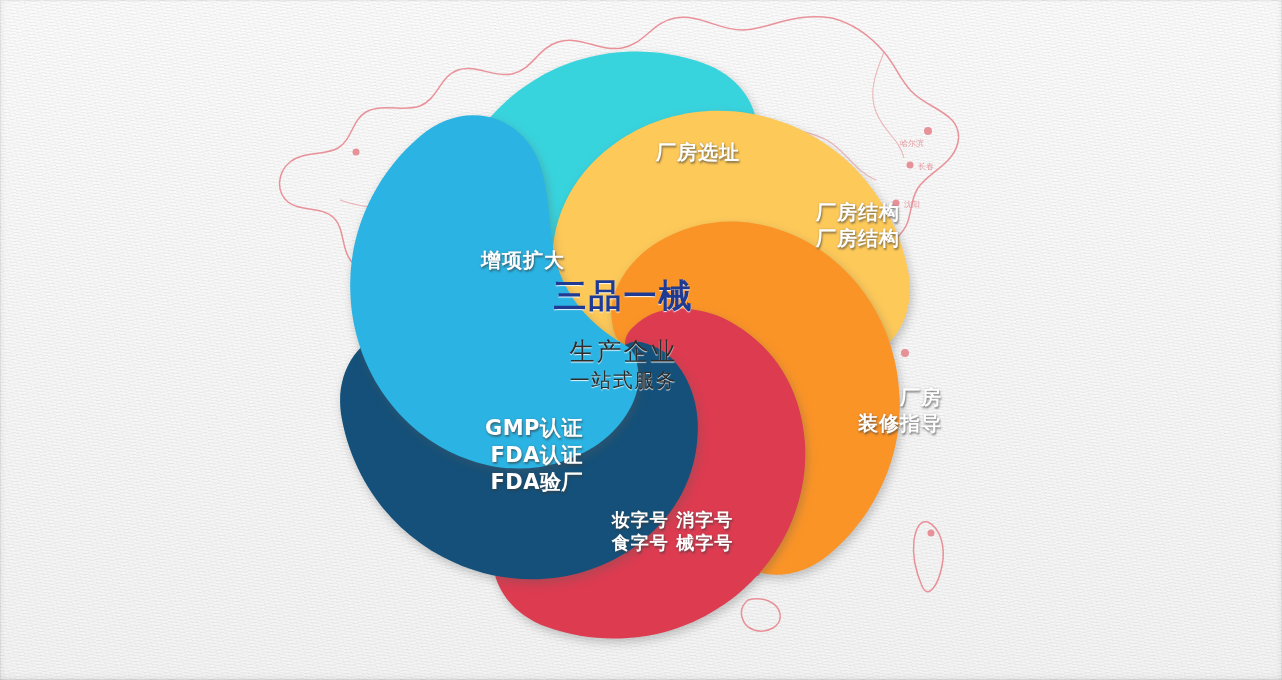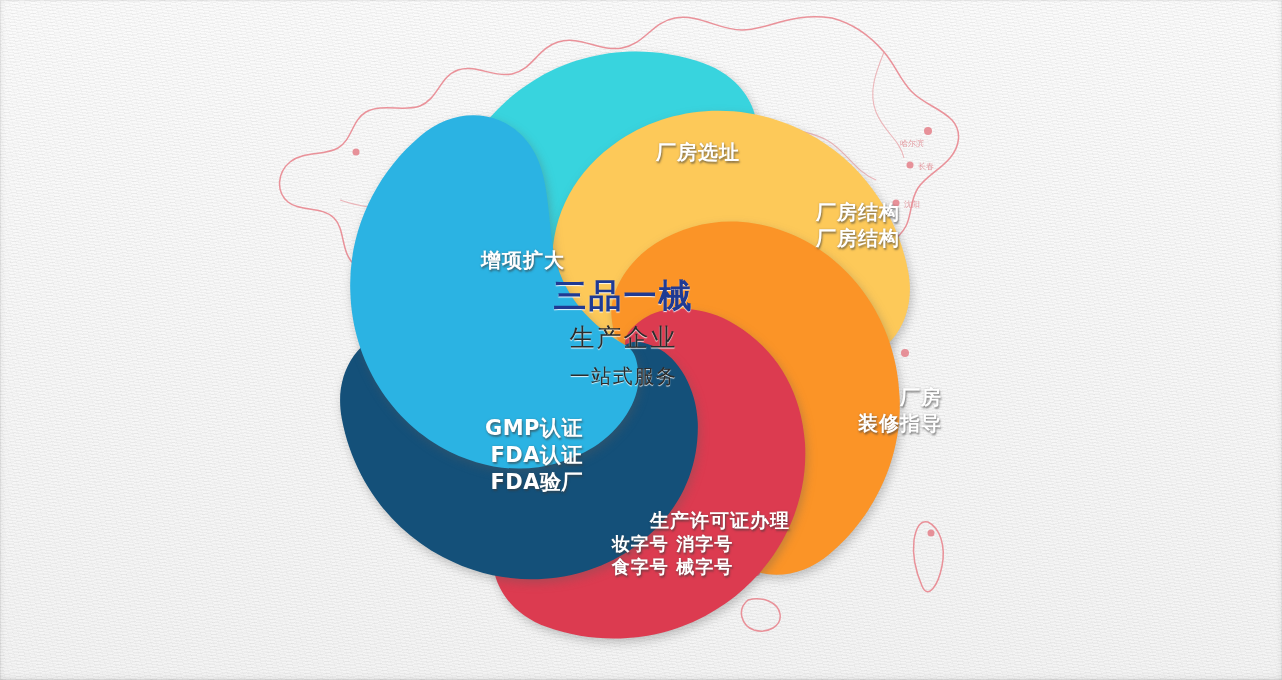--- a/index.html
+++ b/index.html
@@ -110,30 +110,30 @@
     color: #1f3a93;
     letter-spacing: 2px;
     line-height: 1.25;
     text-shadow: 0 1px 1px rgba(255,255,255,0.9);
   }
   #center-sub1 {
     display: block;
     font-size: 25px;
     color: #2c2c2c;
     letter-spacing: 2px;
-    margin-top: 6px;
+    margin-top: 20px;
     line-height: 1.25;
     text-shadow: 0 1px 1px rgba(255,255,255,0.9);
   }
   #center-sub2 {
     display: block;
     font-size: 20px;
     color: #2c2c2c;
     letter-spacing: 1.5px;
-    margin-top: 10px;
+    margin-top: 0;
     line-height: 1.25;
     text-shadow: 0 1px 1px rgba(255,255,255,0.9);
   }
 
   
   #edge-shade {
     position: absolute;
     inset: 0;
     pointer-events: none;
     box-shadow: inset 0 0 0 1px rgba(0,0,0,0.05),
@@ -273,21 +273,20 @@
     <span class="lbl-main">厂房结构</span>
     <span class="lbl-main">厂房结构</span>
   </div>
 
   <div class="petal-label" id="label-decoration">
     <span class="lbl-main">厂房</span>
     <span class="lbl-main">装修指导</span>
   </div>
 
   <div class="petal-label" id="label-license">
-    <span class="lbl-main">生产许可证办理</span>
     <span class="lbl-sub">妆字号  消字号</span>
     <span class="lbl-sub">食字号  械字号</span>
   </div>
 
   <div class="petal-label" id="label-cert">
     <span class="lbl-main">GMP认证</span>
     <span class="lbl-main">FDA认证</span>
     <span class="lbl-main">FDA验厂</span>
   </div>
 

